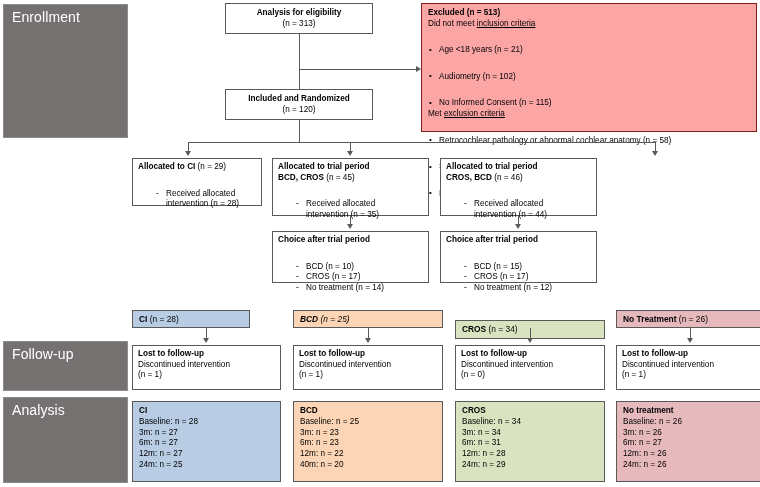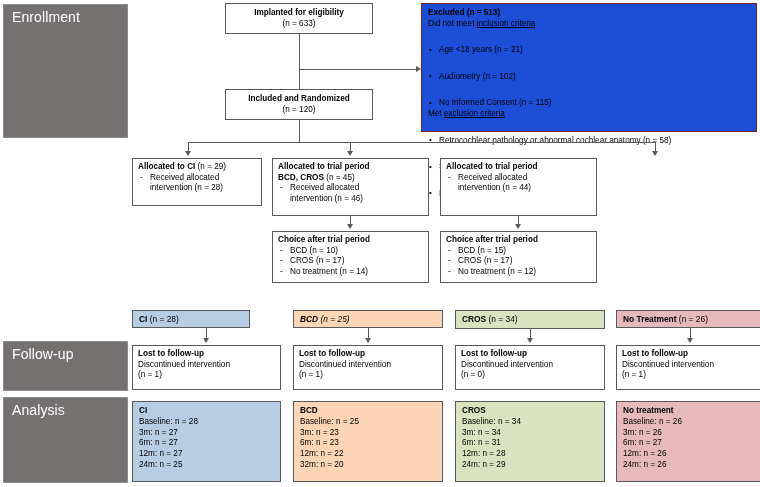--- a/index.html
+++ b/index.html
@@ -42,21 +42,21 @@
     position:relative;
     padding-left:11px;
     line-height:10.6px;
     margin-top:16px;
   }
   ul.bl li:before{
     content:"\2022";
     position:absolute;left:1px;top:-0.5px;
     font-size:8px;
   }
-  ul.dl{margin:0;padding:0;list-style:none;}
+  ul.dl{margin:16px;padding:0;list-style:none;}
   ul.dl li{
     position:relative;
     padding-left:12px;
     line-height:10.6px;
   }
   ul.dl li:before{
     content:"-";
     position:absolute;left:2px;top:0;
     font-size:8.2px;
   }
@@ -75,43 +75,43 @@
     border-top:3.2px solid transparent;
     border-bottom:3.2px solid transparent;
     border-left:5px solid #595959;
   }
 
   
   .c-blue  {background:#b8cce4;}
   .c-orange{background:#fbd5b5;}
   .c-green {background:#d9e3c0;}
   .c-pink  {background:#e6b9bc;}
-  .c-red   {background:#1d4ed8;border:1px solid #7f1f1b;}
+  .c-red   {background:#fca5a5;border:1px solid #7f1f1b;}
 
   .hdrbox{font-size:8.4px;line-height:11px;padding:3px 6px;}
   .analysis{font-size:8.2px;line-height:10.8px;padding:4px 6px;}
 </style>
 </head>
 <body>
 
 <div id="stage">
 
   <div class="phase" style="left:3px;top:4px;width:125px;height:134px;">
     <span>Enrollment</span>
   </div>
   <div class="phase" style="left:3px;top:341px;width:125px;height:50px;">
     <span>Follow-up</span>
   </div>
   <div class="phase" style="left:3px;top:397px;width:125px;height:86px;">
     <span>Analysis</span>
   </div>
 
   <div class="box ctr" style="left:225px;top:3px;width:148px;height:31px;padding-top:4px;">
-    <div class="b">Implanted for eligibility</div>
-    <div>(n = 633)</div>
+    <div class="b">Analysis for eligibility</div>
+    <div>(n = 313)</div>
   </div>
 
   <div class="vline" style="left:299px;top:34px;height:55px;"></div>
 
   <div class="hline" style="left:299px;top:69px;width:117px;"></div>
   <div class="arrow-r" style="left:416px;top:66px;"></div>
 
   <div class="box ctr" style="left:225px;top:89px;width:148px;height:31px;padding-top:4px;">
     <div class="b">Included and Randomized</div>
     <div>(n = 120)</div>
@@ -159,37 +159,40 @@
   </div>
 
   <div class="box" style="left:272px;top:158px;width:157px;height:58px;">
     <div class="b">Allocated to trial period</div>
     <div>
       <span class="b">BCD, CROS </span><span>(n = 45)</span>
     </div>
     <ul class="dl">
       <li>
         <span>Received allocated</span><br>
-        <span>intervention (n = 46)</span>
+        <span>intervention (n = 35)</span>
       </li>
     </ul>
   </div>
   <div class="vline" style="left:350px;top:216px;height:9px;"></div>
   <div class="arrow-d" style="left:347px;top:224px;"></div>
   <div class="box" style="left:272px;top:231px;width:157px;height:52px;">
     <div class="b">Choice after trial period</div>
     <ul class="dl">
       <li>BCD (n = 10)</li>
       <li>CROS (n = 17)</li>
       <li>No treatment (n = 14)</li>
     </ul>
   </div>
 
   <div class="box" style="left:440px;top:158px;width:157px;height:58px;">
     <div class="b">Allocated to trial period</div>
+    <div>
+      <span class="b">CROS, BCD </span><span>(n = 46)</span>
+    </div>
     <ul class="dl">
       <li>
         <span>Received allocated</span><br>
         <span>intervention (n = 44)</span>
       </li>
     </ul>
   </div>
   <div class="vline" style="left:518px;top:216px;height:9px;"></div>
   <div class="arrow-d" style="left:515px;top:224px;"></div>
   <div class="box" style="left:440px;top:231px;width:157px;height:52px;">
@@ -200,21 +203,21 @@
       <li>No treatment (n = 12)</li>
     </ul>
   </div>
 
   <div class="box hdrbox c-blue" style="left:132px;top:310px;width:118px;height:18px;">
     <span class="b">CI </span><span>(n = 28)</span>
   </div>
   <div class="box hdrbox c-orange" style="left:293px;top:310px;width:150px;height:18px;font-style:italic;">
     <span class="b">BCD </span><span>(n = 25)</span>
   </div>
-  <div class="box hdrbox c-green" style="left:455px;top:310px;width:150px;height:19px;">
+  <div class="box hdrbox c-green" style="left:455px;top:320px;width:150px;height:19px;">
     <span class="b">CROS </span><span>(n = 34)</span>
   </div>
   <div class="box hdrbox c-pink" style="left:616px;top:310px;width:149px;height:18px;">
     <span class="b">No Treatment </span><span>(n = 26)</span>
   </div>
 
   <div class="vline" style="left:206px;top:328px;height:11px;"></div>
   <div class="arrow-d" style="left:203px;top:338px;"></div>
   <div class="vline" style="left:368px;top:328px;height:11px;"></div>
   <div class="arrow-d" style="left:365px;top:338px;"></div>
@@ -251,21 +254,21 @@
     <div>6m: n = 27</div>
     <div>12m: n = 27</div>
     <div>24m: n = 25</div>
   </div>
   <div class="box analysis c-orange" style="left:293px;top:401px;width:150px;height:81px;">
     <div class="b">BCD</div>
     <div>Baseline: n = 25</div>
     <div>3m: n = 23</div>
     <div>6m: n = 23</div>
     <div>12m: n = 22</div>
-    <div>32m: n = 20</div>
+    <div>40m: n = 20</div>
   </div>
   <div class="box analysis c-green" style="left:455px;top:401px;width:150px;height:81px;">
     <div class="b">CROS</div>
     <div>Baseline: n = 34</div>
     <div>3m: n = 34</div>
     <div>6m: n = 31</div>
     <div>12m: n = 28</div>
     <div>24m: n = 29</div>
   </div>
   <div class="box analysis c-pink" style="left:616px;top:401px;width:149px;height:81px;">

